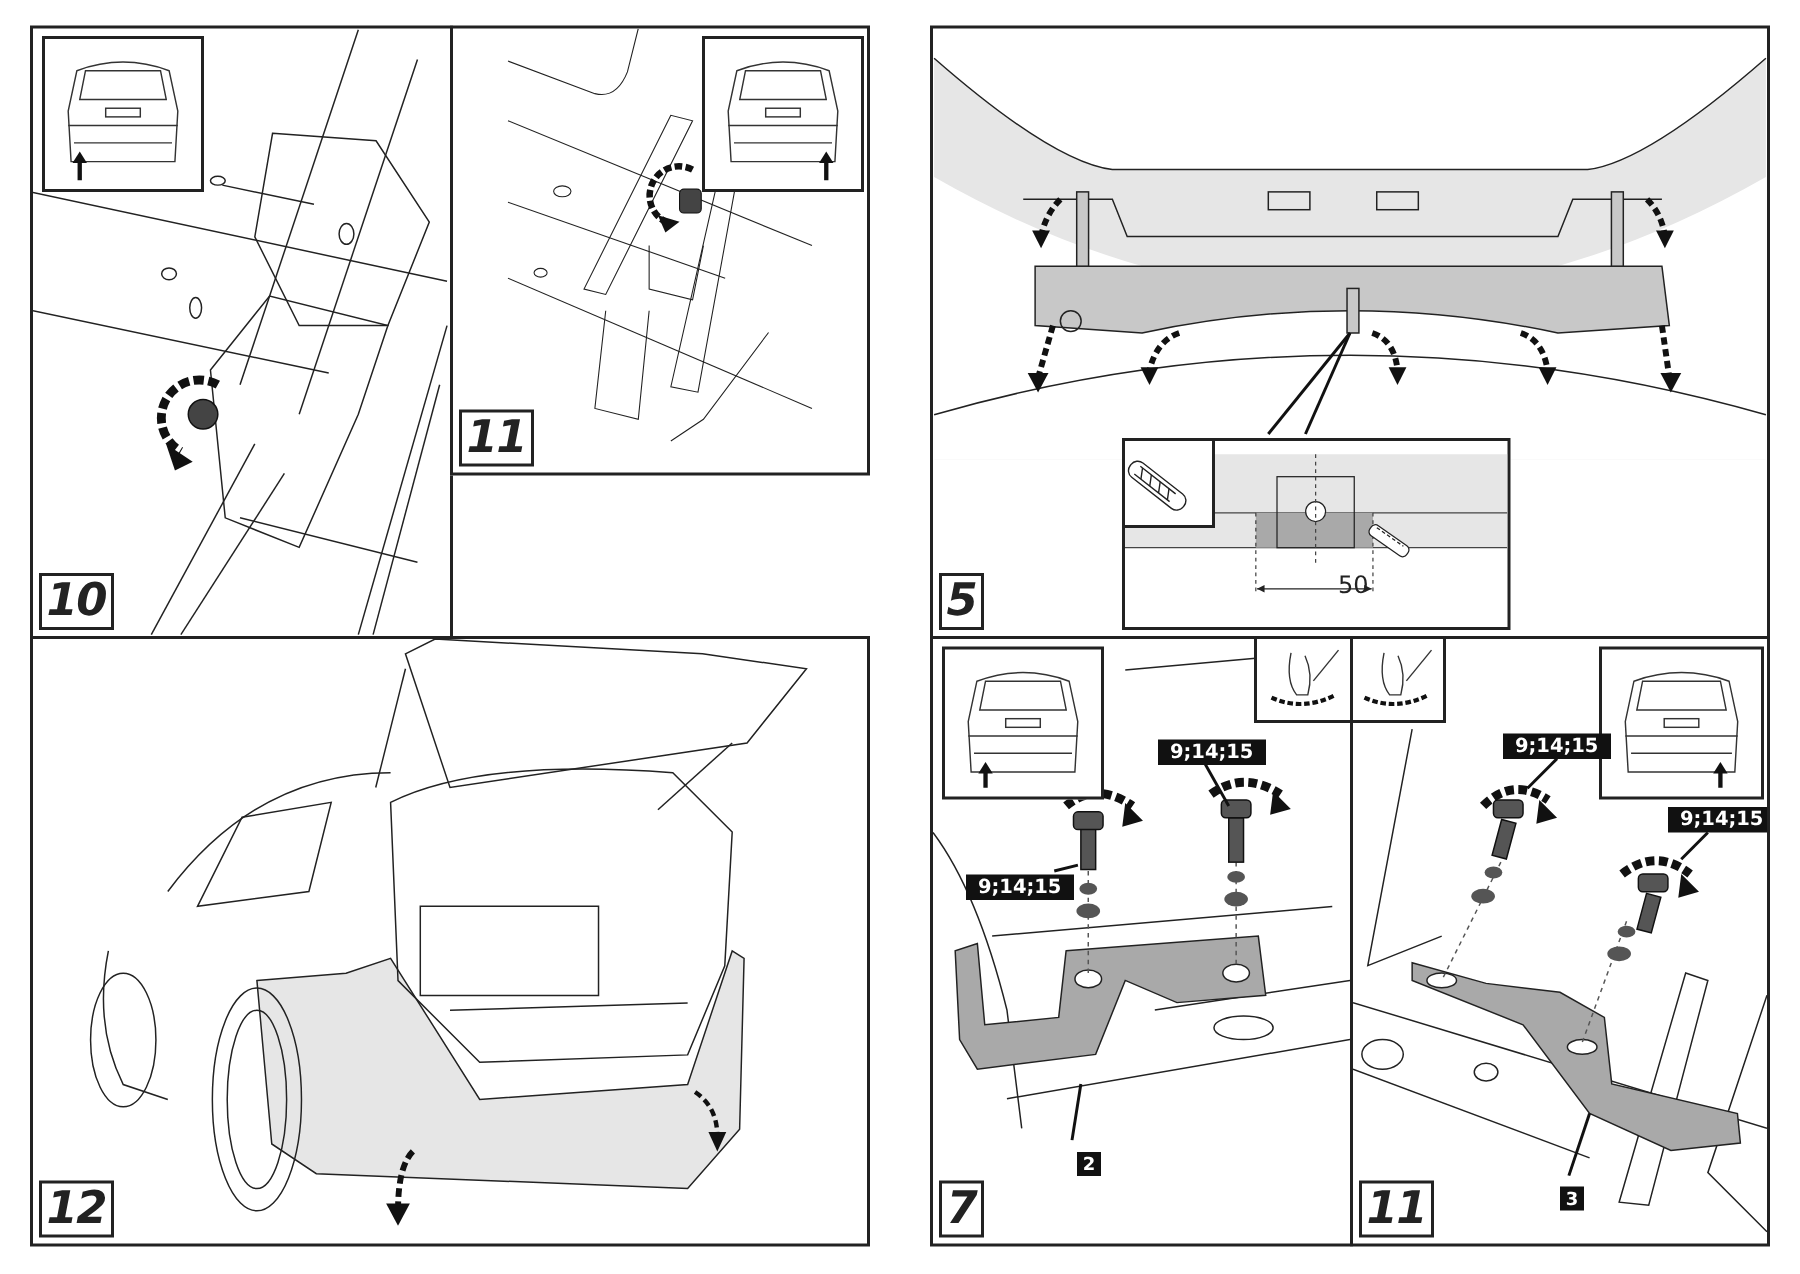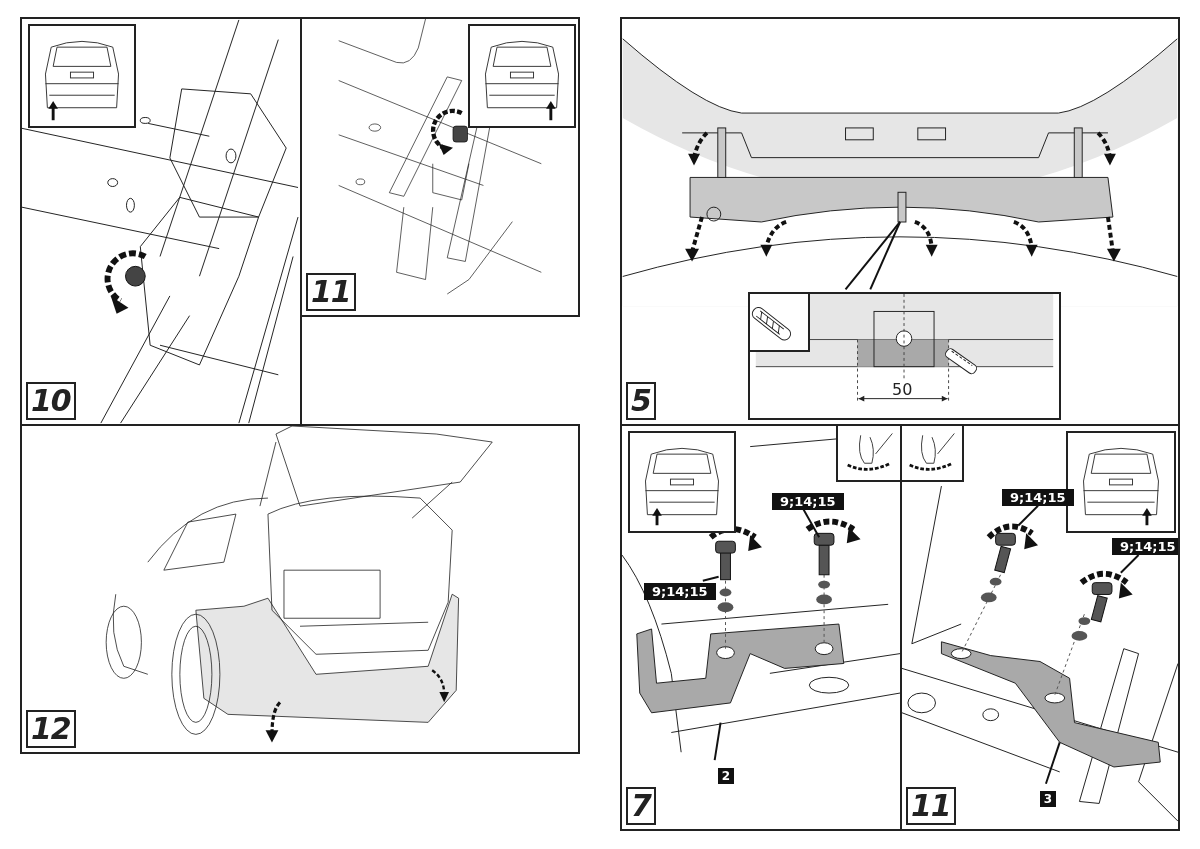--- a/index.html
+++ b/index.html
@@ -84,21 +84,21 @@
         <path d="M16 60 L92 60"></path>
           <path d="M20 72 L88 72"></path>
       </g>
       <path d="M84 98 L84 84" stroke="#111" stroke-width="3"></path>
         <path d="M79 86 L84 78 L89 86 Z" fill="#111"></path>
     </svg>
   </div>
   <div class="step-num">11</div>
 </div>
 
-<div class="panel" style="left:20px;top:424px;width:560px;height:330px;">
+<div class="panel" style="left:20px;top:424px;width:560px;height:407px;">
   <svg class="art" viewBox="0 0 560 407">
     <path d="M150 230 L210 225 L240 215 L300 310 L440 300 L470 210 L478 215 L475 330 L440 370 L190 360 L160 340 Z" fill="#e6e6e6" stroke="#222"></path>
     <g fill="none" stroke="#222" stroke-width="1">
       <path d="M240 110 Q300 80 430 90 L470 130 L465 220 L440 280 L300 285 L245 230 Z"></path>
       <path d="M250 10 L270 0 L450 10 L520 20 L480 70 L280 100 Z"></path>
       <path d="M230 100 L250 20"></path>
         <path d="M420 115 L470 70"></path>
       <path d="M90 170 Q150 90 240 90"></path>
         <path d="M110 180 L140 120 L200 110 L185 170 Z"></path>
       <path d="M50 210 Q40 260 60 300 L90 310"></path>
@@ -147,21 +147,21 @@
       <path d="M63 232 L70 245 L77 232 Z"></path>
         <path d="M489 232 L496 245 L503 232 Z"></path>
       <path d="M139 228 L145 240 L151 228 Z"></path>
         <path d="M306 228 L312 240 L318 228 Z"></path>
       <path d="M407 228 L413 240 L419 228 Z"></path>
     </g>
     <path d="M280 205 L225 273"></path>
       <path d="M280 205 L250 273" stroke="#111" stroke-width="2"></path>
     <path d="M280 205 L225 273" stroke="#111" stroke-width="2"></path>
   </svg>
-  <div class="inset" style="left:126px;top:273px;width:313px;height:128px;">
+  <div class="inset" style="left:126px;top:273px;width:259px;height:128px;">
     <svg viewBox="0 0 307 128">
       <rect x="0" y="0" width="307" height="75" fill="#e6e6e6"></rect>
       <path d="M0 47 L307 47 M0 75 L307 75" stroke="#444"></path>
       <rect x="105" y="47" width="94" height="28" fill="#a9a9a9"></rect>
       <rect x="122" y="18" width="62" height="57" fill="none" stroke="#222"></rect>
       <circle cx="153" cy="46" r="8" fill="#fff" stroke="#222"></circle>
       <path d="M153 0 L153 90" stroke="#444" stroke-dasharray="3 3"></path>
       <path d="M105 47 L105 112 M199 47 L199 112" stroke="#444" stroke-dasharray="3 3"></path>
       <path d="M106 108 L198 108" stroke="#222"></path>
       <path d="M106 108 L112 105 L112 111 Z M198 108 L192 105 L192 111 Z" fill="#222"></path>

